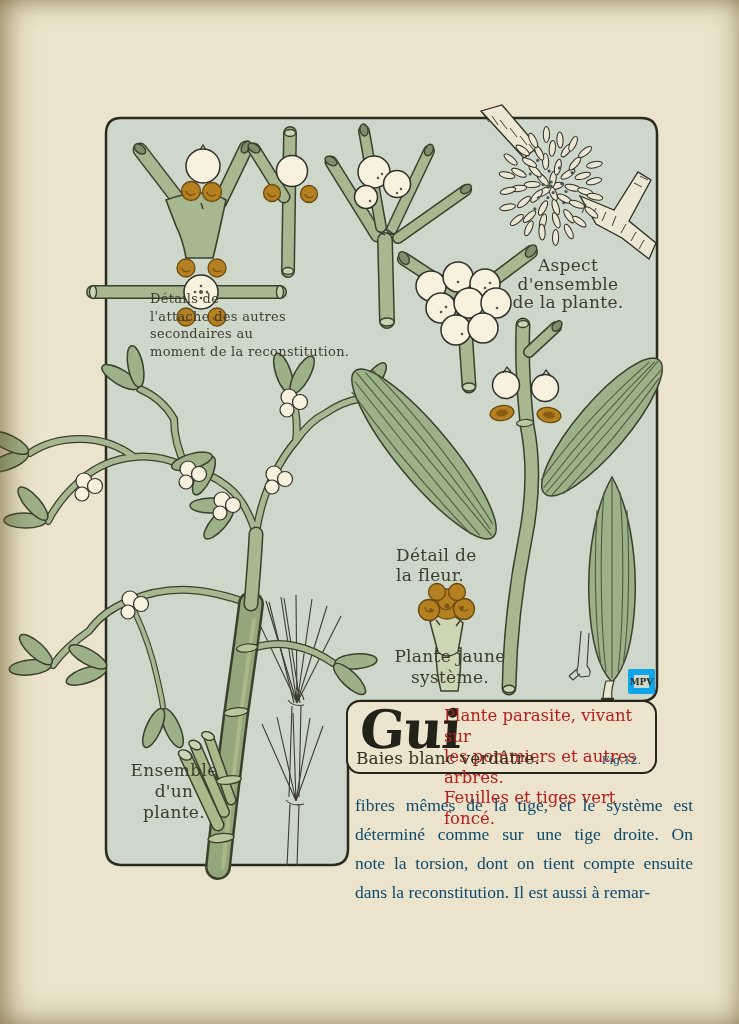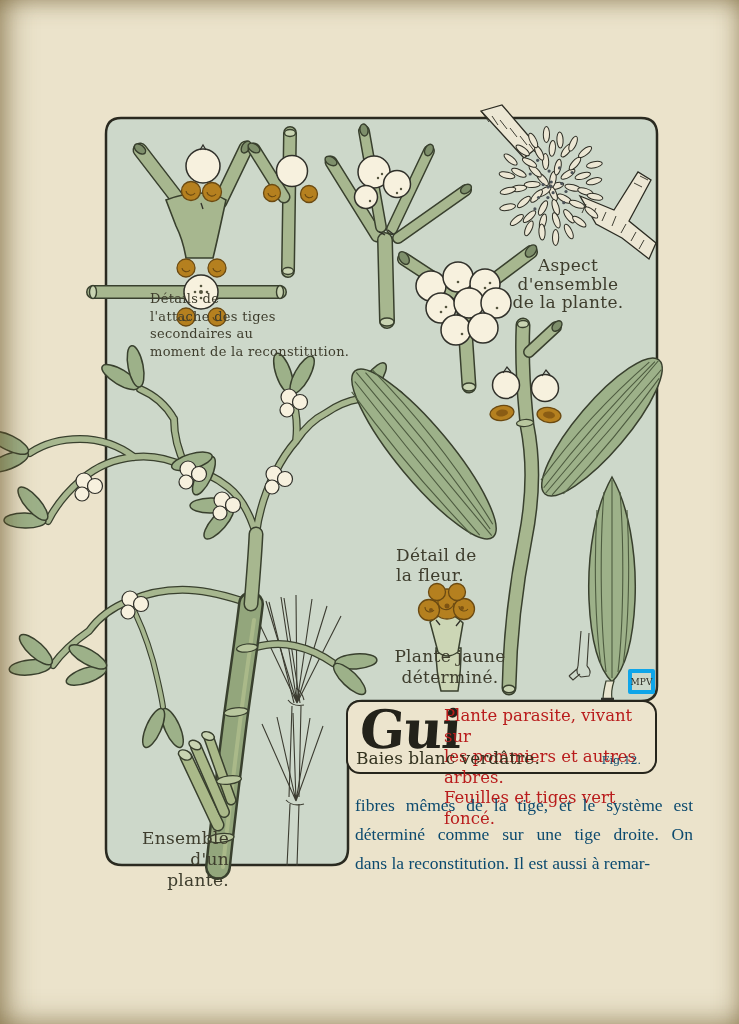--- a/index.html
+++ b/index.html
@@ -4,35 +4,35 @@
 <style>
   html,body{margin:0;padding:0;background:#c9bfa4;}
   .page{position:relative;width:739px;height:1024px;background:#ebe3cb;overflow:hidden;
         font-family:"DejaVu Serif",serif;color:#3d3c2c;}
   .caption{position:absolute;font-size:17px;line-height:18px;letter-spacing:.3px;color:#3e3d2d;}
   .caption span{display:block;}
   .cap-attache{left:150px;top:290px;width:233px;text-align:left;line-height:17.5px;font-size:13px;}
   .cap-aspect{left:503px;top:256px;width:130px;text-align:center;line-height:18.5px;}
   .cap-fleur-detail{left:396px;top:546px;width:100px;text-align:left;line-height:19.5px;}
   .cap-fleur-jaune{left:394px;top:646px;width:112px;text-align:center;line-height:20.5px;}
-  .cap-rameau{left:119px;top:828px;width:110px;text-align:right;line-height:21px;}
+  .cap-rameau{left:119px;top:760px;width:110px;text-align:center;line-height:21px;}
   .gui-box{position:absolute;left:346px;top:700px;width:311px;height:74px;
            background:#ece4cd;border:2.5px solid #26251c;border-radius:14px;box-sizing:border-box;}
   .gui-title{position:absolute;left:12px;top:-4px;font-size:53px;font-weight:bold;color:#23221a;
              transform:skewX(-4deg);letter-spacing:-1px;}
   .gui-desc{position:absolute;left:96px;top:4px;font-size:16.5px;line-height:20.5px;color:#b91c1c;width:210px;}
   .gui-desc span{display:block;}
   .gui-baies{position:absolute;left:8px;bottom:4px;font-size:17px;color:#33321f;}
   .gui-fig{position:absolute;right:14px;bottom:5px;font-size:11px;color:#0c4a6e;}
   .body-text{position:absolute;left:355px;top:791px;width:338px;font-family:"Liberation Serif",serif;
              font-size:17.5px;line-height:29px;color:#0c4a6e;}
   .body-text div{text-align:justify;-moz-text-align-last:justify;text-align-last:justify;}
   .body-text div:last-child{text-align:left;text-align-last:left;}
-  .monogram{position:absolute;left:628px;top:669px;width:27px;height:25px;border:4px solid #0ea5e9;
-            box-sizing:border-box;font-size:9px;font-weight:normal;display:flex;align-items:center;
+  .monogram{position:absolute;left:628px;top:669px;width:27px;height:25px;border:6px solid #0ea5e9;
+            box-sizing:border-box;font-size:9px;font-weight:bold;display:flex;align-items:center;
             justify-content:center;letter-spacing:0;color:#2f2f26;border-radius:2px;}
   .vignette{position:absolute;inset:0;pointer-events:none;
      box-shadow:inset 22px 0 28px -14px rgba(105,85,40,.55),
                 inset -16px 0 24px -14px rgba(105,85,40,.40),
                 inset 0 16px 24px -14px rgba(105,85,40,.45),
                 inset 0 -18px 28px -14px rgba(105,85,40,.40);}
   
   .panel{fill:#cdd8ca;stroke:#2a2a20;stroke-width:2.5;}
   .st-o{stroke:#39402e;stroke-linecap:round;fill:none;}
   .st-f{stroke:#a7b78f;stroke-linecap:round;fill:none;}
@@ -373,36 +373,36 @@
   </g>
 
   <g class="ghost">
     <path d="M581,631 L578,666 M589,633 L587,666 M578,666 Q575,674 581,677 L589,676 Q592,671 587,666 M577,669 L569,676 M569,676 L573,680 L580,674"></path>
   </g>
 </svg>
 
 
 <div class="caption cap-attache">
   <span>Détails de</span>
-  <span>l'attache des tiges</span>
+  <span>l'attache des autres</span>
   <span>secondaires au</span>
   <span>moment de la reconstitution.</span>
 </div>
 <div class="caption cap-fleur-detail">
   <span>Détail de</span>
   <span>la fleur.</span>
 </div>
 <div class="caption cap-aspect">
   <span>Aspect</span>
   <span>d'ensemble</span>
   <span>de la plante.</span>
 </div>
 <div class="caption cap-fleur-jaune">
   <span>Plante jaune</span>
-  <span>déterminé.</span>
+  <span>système.</span>
 </div>
 <div class="caption cap-rameau">
   <span>Ensemble</span>
   <span>d'un</span>
   <span>plante.</span>
 </div>
 
 
 <div class="monogram">MPV</div>
 
@@ -415,17 +415,18 @@
     <span>Feuilles et tiges vert foncé.</span>
   </div>
   <div class="gui-baies">Baies blanc verdâtre.</div>
   <div class="gui-fig">Fig.12.</div>
 </div>
 
 
 <div class="body-text">
   <div>fibres mêmes de la tige, et le système est</div>
   <div>déterminé comme sur une tige droite. On</div>
+  <div>note la torsion, dont on tient compte ensuite</div>
   <div>dans la reconstitution. Il est aussi à remar-</div>
 </div>
 
 <div class="vignette"></div>
 </div>
 
 </body></html>

